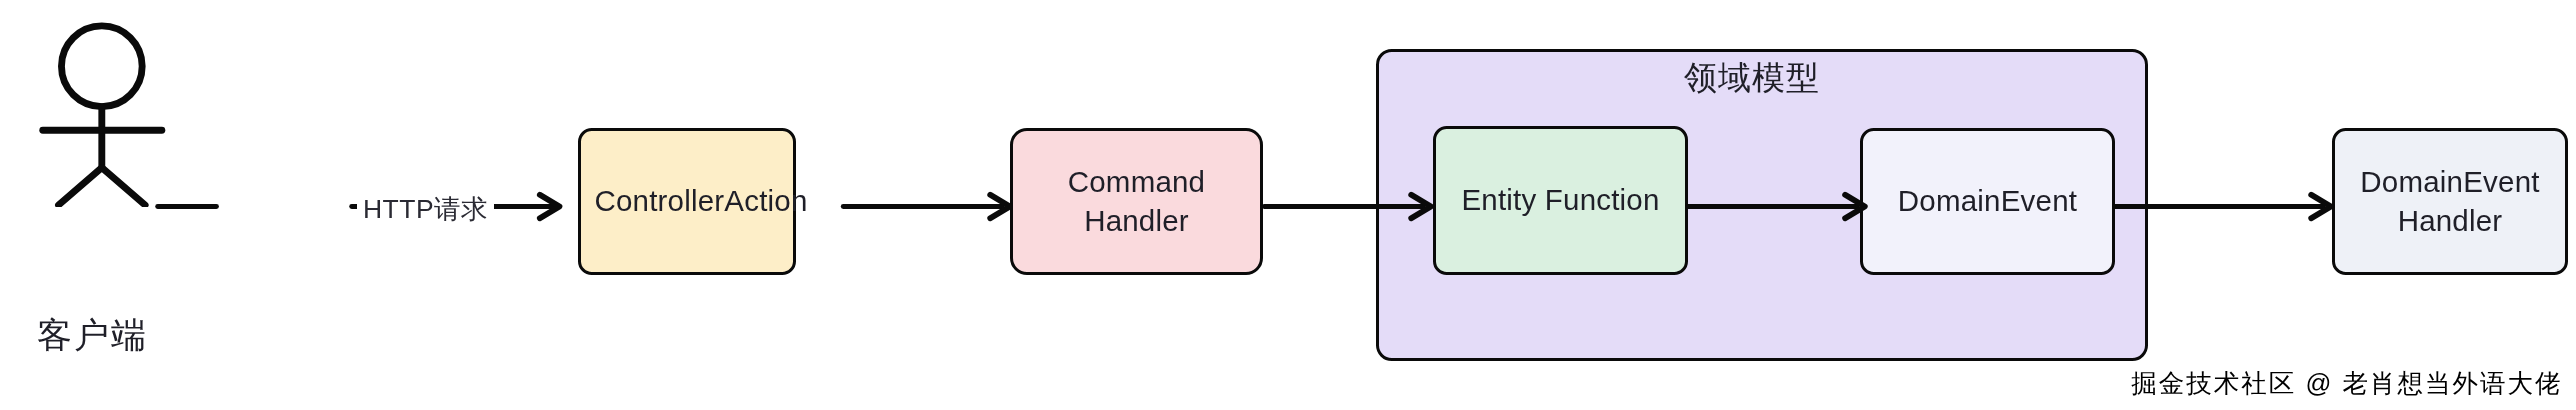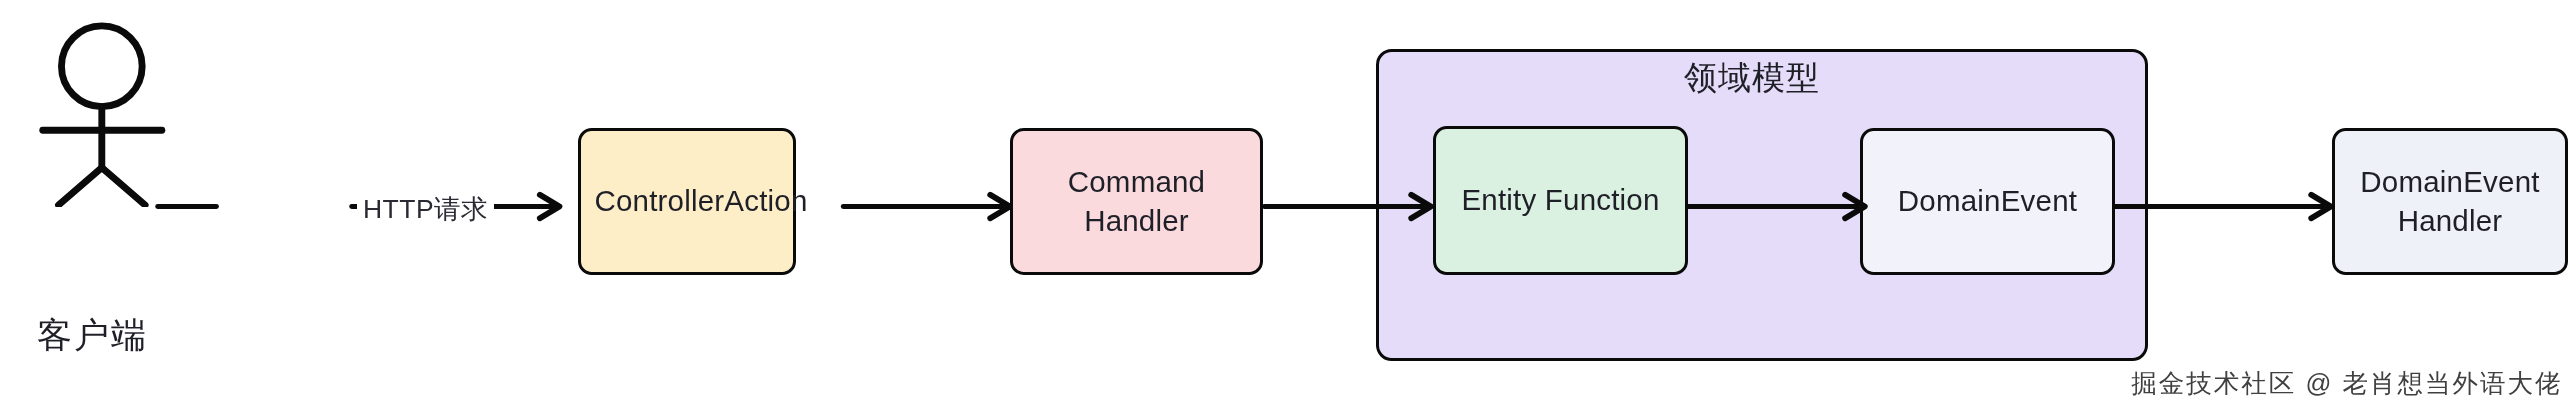--- a/index.html
+++ b/index.html
@@ -73,21 +73,21 @@
     white-space: nowrap;
     letter-spacing: 0.5px;
     z-index: 8;
     background: #ffffff;
     padding: 0 5.9px;
     text-align: center;
   }
   .watermark {
     position: absolute;
     font-size: 25.5px;
-    color: #404040;
+    color: #000000;
     white-space: nowrap;
     letter-spacing: 2px;
     z-index: 9;
   }
   .stack-line { white-space: pre-line; }
 </style>
 </head>
 <body>
 
 <div id="canvas">
@@ -118,21 +118,21 @@
 
   <div class="node" style="left:570px; top:128px; width:218px; height:147px; background:#fdeec8;padding-left:28px;">
     <span class="stack-line">ControllerAction</span>
   </div>
 
   <svg class="edge" style="left:833px; top:182px; width:177px; height:49px;" width="177" height="49" viewBox="0 0 180 50">
     <line x1="2" y1="25" x2="164" y2="25" stroke="#0a0a0a" stroke-width="5" stroke-linecap="round"></line>
     <path d="M 152 13 L 172 25 L 152 37" fill="none" stroke="#0a0a0a" stroke-width="6" stroke-linecap="round" stroke-linejoin="round"></path>
   </svg>
 
-  <div class="node" style="left:1002px; top:128px; width:253px; height:147px; background:#fadadd;">
+  <div class="node" style="left:1002px; top:128px; width:253px; height:147px; background:#fadadd;border-radius:17px;">
     <span class="stack-line">Command
 Handler</span>
   </div>
 
   <svg class="edge" style="left:1254px; top:182px; width:177px; height:49px;" width="177" height="49" viewBox="0 0 180 50">
     <line x1="2" y1="25" x2="164" y2="25" stroke="#0a0a0a" stroke-width="5" stroke-linecap="round"></line>
     <path d="M 152 13 L 172 25 L 152 37" fill="none" stroke="#0a0a0a" stroke-width="6" stroke-linecap="round" stroke-linejoin="round"></path>
   </svg>
 
   <div class="node" style="left:1425px; top:126px; width:255px; height:149px; background:#daf0e0;">

